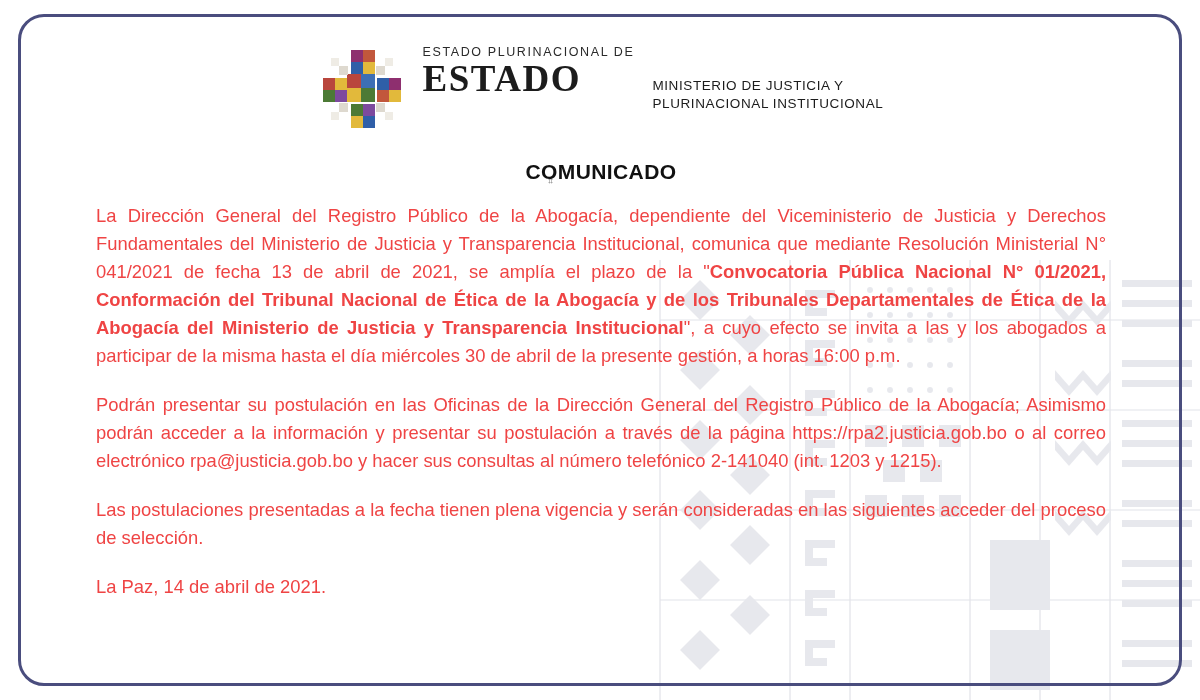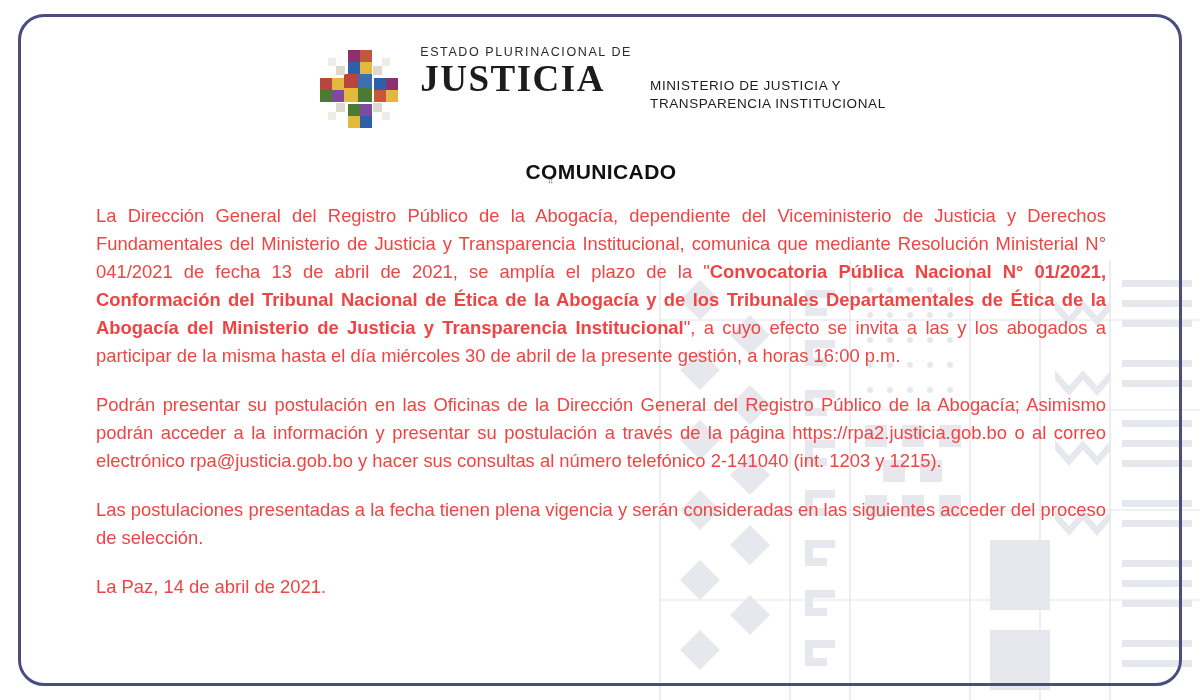--- a/index.html
+++ b/index.html
@@ -273,25 +273,25 @@
             <rect x="12" y="12" width="8" height="8" fill="#efece5"></rect>
             <rect x="66" y="12" width="8" height="8" fill="#efece5"></rect>
             <rect x="12" y="66" width="8" height="8" fill="#efece5"></rect>
             <rect x="66" y="66" width="8" height="8" fill="#efece5"></rect>
           </g>
         </svg>
       </div>
 
       <div class="brand">
         <div class="estado">ESTADO PLURINACIONAL DE</div>
-        <div class="bolivia">JUSTICIA</div>
+        <div class="bolivia">ESTADO</div>
       </div>
 
       <div class="ministry">MINISTERIO DE JUSTICIA Y
-TRANSPARENCIA INSTITUCIONAL</div>
+PLURINACIONAL INSTITUCIONAL</div>
     </div>
 
     <div class="tiny-mark">⌗</div>
 
     <h1 class="doc-title">COMUNICADO</h1>
 
     <p class="body"><span>La Dirección General del Registro Público de la Abogacía, dependiente del Viceministerio de Justicia y Derechos Fundamentales del Ministerio de Justicia y Transparencia Institucional, comunica que mediante Resolución Ministerial N° 041/2021 de fecha 13 de abril de 2021, se amplía el plazo de la "</span><span class="b">Convocatoria Pública Nacional N° 01/2021, Conformación del Tribunal Nacional de Ética de la Abogacía y de los Tribunales Departamentales de Ética de la Abogacía del Ministerio de Justicia y Transparencia Institucional</span><span>", a cuyo efecto se invita a las y los abogados a participar de la misma hasta el día miércoles 30 de abril de la presente gestión, a horas 16:00 p.m.</span></p>
 
     <p class="body">Podrán presentar su postulación en las Oficinas de la Dirección General del Registro Público de la Abogacía; Asimismo podrán acceder a la información y presentar su postulación a través de la página https://rpa2.justicia.gob.bo o al correo electrónico rpa@justicia.gob.bo y hacer sus consultas al número telefónico 2-141040 (int. 1203 y 1215).</p>
 

